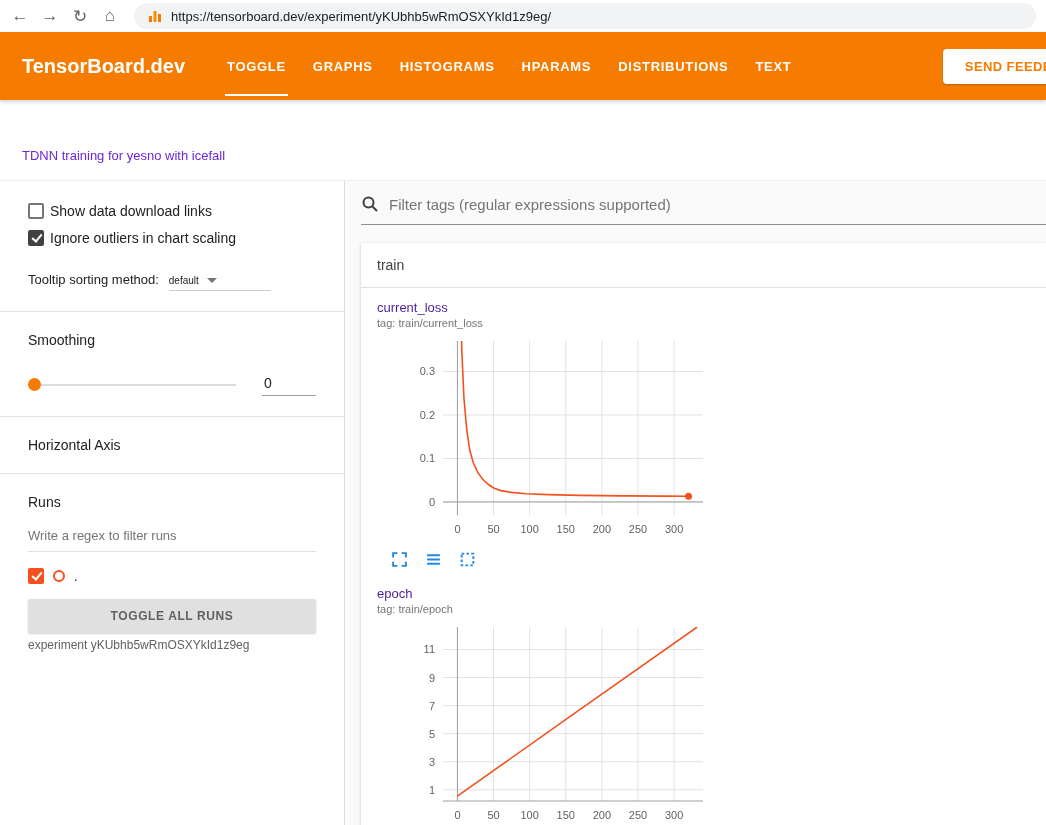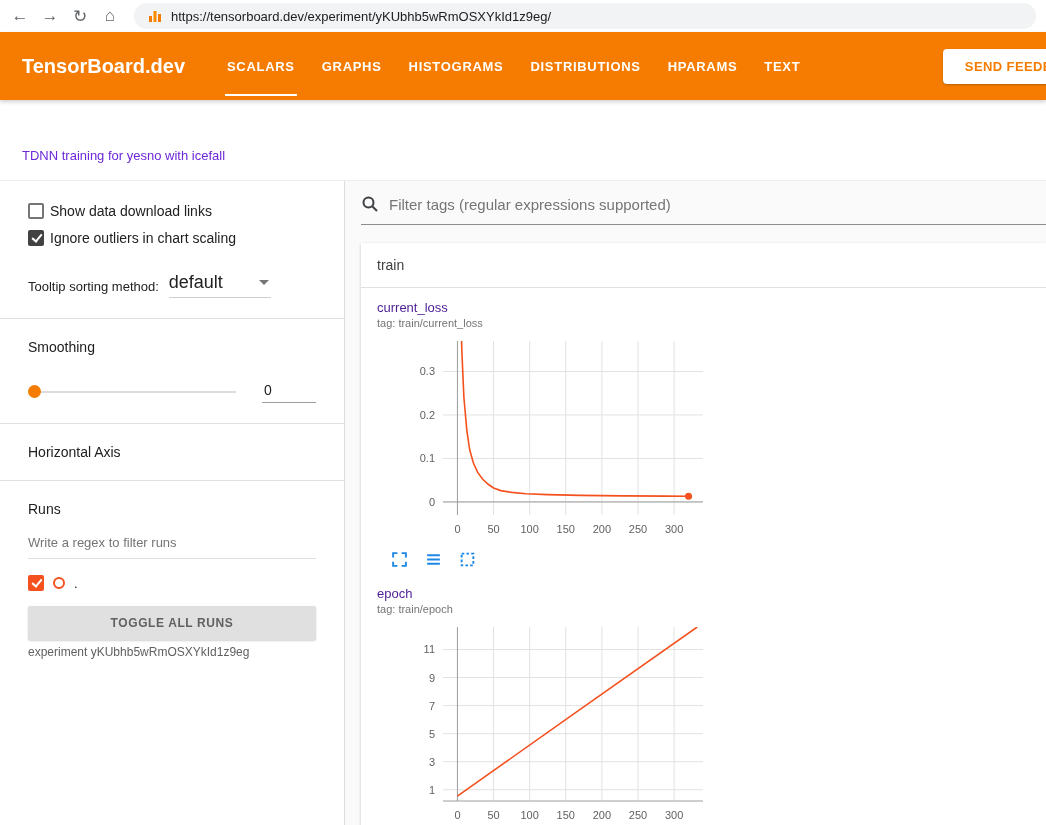--- a/index.html
+++ b/index.html
@@ -39,22 +39,22 @@
   .cb{width:16px;height:16px;border:2px solid #757575;border-radius:2px;position:relative;flex:none;background:#fff}
   .cb.checked{background:#424242;border-color:#424242}
   .cb.checked::after{content:'';position:absolute;left:4px;top:0;width:4px;height:8px;
     border:solid #fff;border-width:0 2px 2px 0;transform:rotate(40deg)}
   .cb.run{background:#f4511e;border-color:#f4511e}
   .cb.run::after{content:'';position:absolute;left:4px;top:0;width:4px;height:8px;
     border:solid #fff;border-width:0 2px 2px 0;transform:rotate(40deg)}
 
   .tooltip-row{display:flex;align-items:flex-end;gap:10px;margin-top:26px}
   .tooltip-label{font-size:13px;color:#212121;padding-bottom:4px}
-  .dd{display:flex;align-items:center;justify-content:space-between;width:102px;
-    border-bottom:1px solid #cfcfcf;padding:0 2px 4px 0;font-size:18px;cursor:pointer}
+  .dd{display:flex;align-items:center;width:102px;
+    border-bottom:1px solid #cfcfcf;padding:0 2px 4px 0;font-size:10px;cursor:pointer}
   .caret{width:0;height:0;border-left:5px solid transparent;border-right:5px solid transparent;
     border-top:5px solid #757575;margin-left:8px}
 
   .divider{height:1px;background:#e0e0e0;margin:20px -28px}
 
   .section-label{font-size:14px;color:#212121}
   .slider-row{display:flex;align-items:center;margin-top:26px}
   .slider{flex:1;height:2px;background:#dcdcdc;position:relative;margin-right:26px;cursor:pointer}
   .slider-thumb{position:absolute;left:0;top:-6px;width:13px;height:13px;border-radius:50%;background:#f57c00}
   .sm-val{width:54px;border-bottom:1px solid #9e9e9e;font-size:14px;padding:1px 2px 4px;cursor:text}
@@ -110,25 +110,25 @@
         <rect x="10" y="5" width="3" height="8" fill="#f57c00"></rect>
       </svg>
     </span>
     <span class="addr-url">https://tensorboard.dev/experiment/yKUbhb5wRmOSXYkId1z9eg/</span>
   </div>
 </div>
 
 <div class="tb-header">
   <div class="logo">TensorBoard.dev</div>
   <div class="tabs">
-    <div class="tab active">SCALARS</div>
+    <div class="tab active">TOGGLE</div>
     <div class="tab">GRAPHS</div>
     <div class="tab">HISTOGRAMS</div>
+    <div class="tab">HPARAMS</div>
     <div class="tab">DISTRIBUTIONS</div>
-    <div class="tab">HPARAMS</div>
     <div class="tab">TEXT</div>
   </div>
   <div class="feedback">SEND FEEDBACK</div>
 </div>
 
 <div class="subheader">
   <span class="exp-title">TDNN training for yesno with icefall</span>
 </div>
 
 <div class="content">

